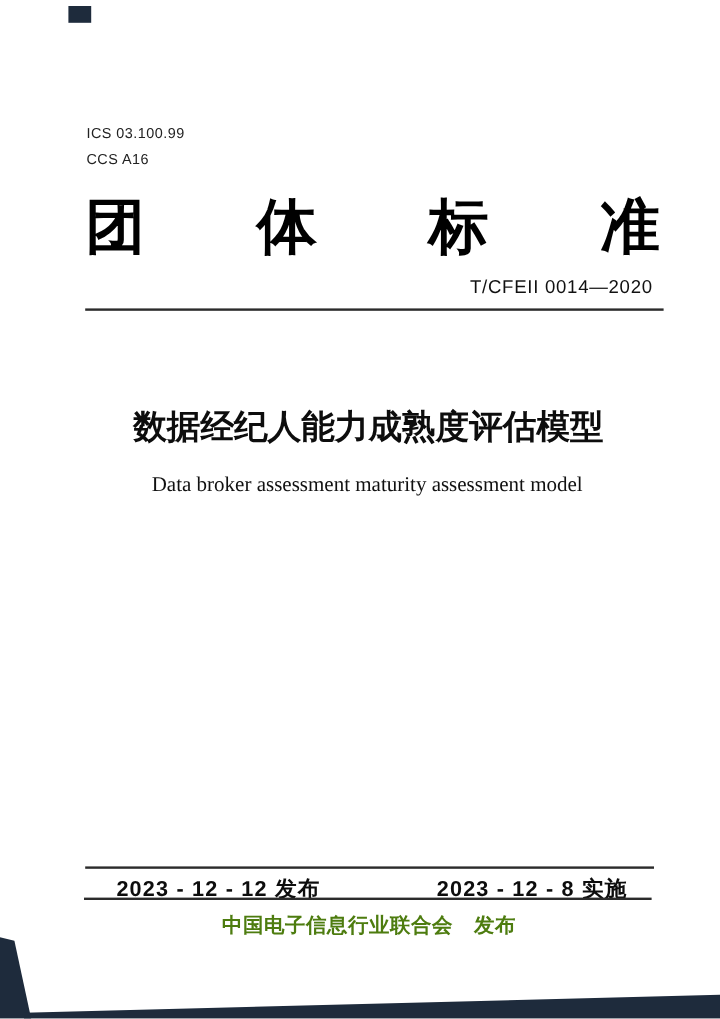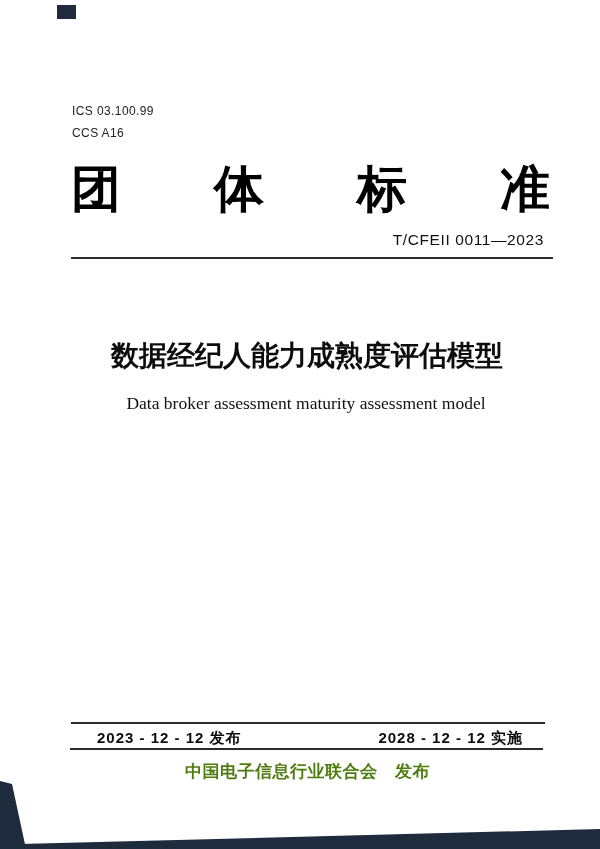--- a/index.html
+++ b/index.html
@@ -48,21 +48,21 @@
     text-align:center;
     font-family:"Liberation Serif","DejaVu Serif",serif;
     font-size:17.5px;
     color:#111;
   }
   .rule-dates-top{left:71px;top:722px;width:474px;height:1.5px;}
   .dates-row{
     left:97px;top:729px;width:426px;
     display:flex;justify-content:space-between;
     font-family:"Liberation Sans","DejaVu Sans",sans-serif;
-    font-weight:bold;font-size:15px;letter-spacing:1px;
+    font-weight:bold;font-size:18px;letter-spacing:1px;
     color:#0d0d0d;
   }
   .rule-dates-bottom{left:70px;top:748px;width:473px;}
   .publisher{
     left:0;width:100%;top:760px;
     padding-left:15px;box-sizing:border-box;
     text-align:center;
     font-family:"Liberation Serif","DejaVu Serif",serif;
     font-weight:bold;font-size:17px;letter-spacing:0.5px;
     color:#4d7c0f;
@@ -85,29 +85,29 @@
     <div>CCS A16</div>
   </div>
 
   <div class="abs banner">
     <span>团</span>
     <span>体</span>
     <span>标</span>
     <span>准</span>
   </div>
 
-  <div class="abs std-number">T/CFEII 0011—2023</div>
+  <div class="abs std-number">T/CFEII 0014—2020</div>
 
   <div class="abs rule rule-head"></div>
 
   <div class="abs title-zh">数据经纪人能力成熟度评估模型</div>
   <div class="abs title-en">Data broker assessment maturity assessment model</div>
 
   <div class="abs rule rule-dates-top"></div>
   <div class="abs dates-row">
     <span>2023 - 12 - 12 发布</span>
-    <span>2028 - 12 - 12 实施</span>
+    <span>2023 - 12 - 8 实施</span>
   </div>
   <div class="abs rule rule-dates-bottom"></div>
 
   <div class="abs publisher">中国电子信息行业联合会　发布</div>
 
 </div>
 
 </body></html>

